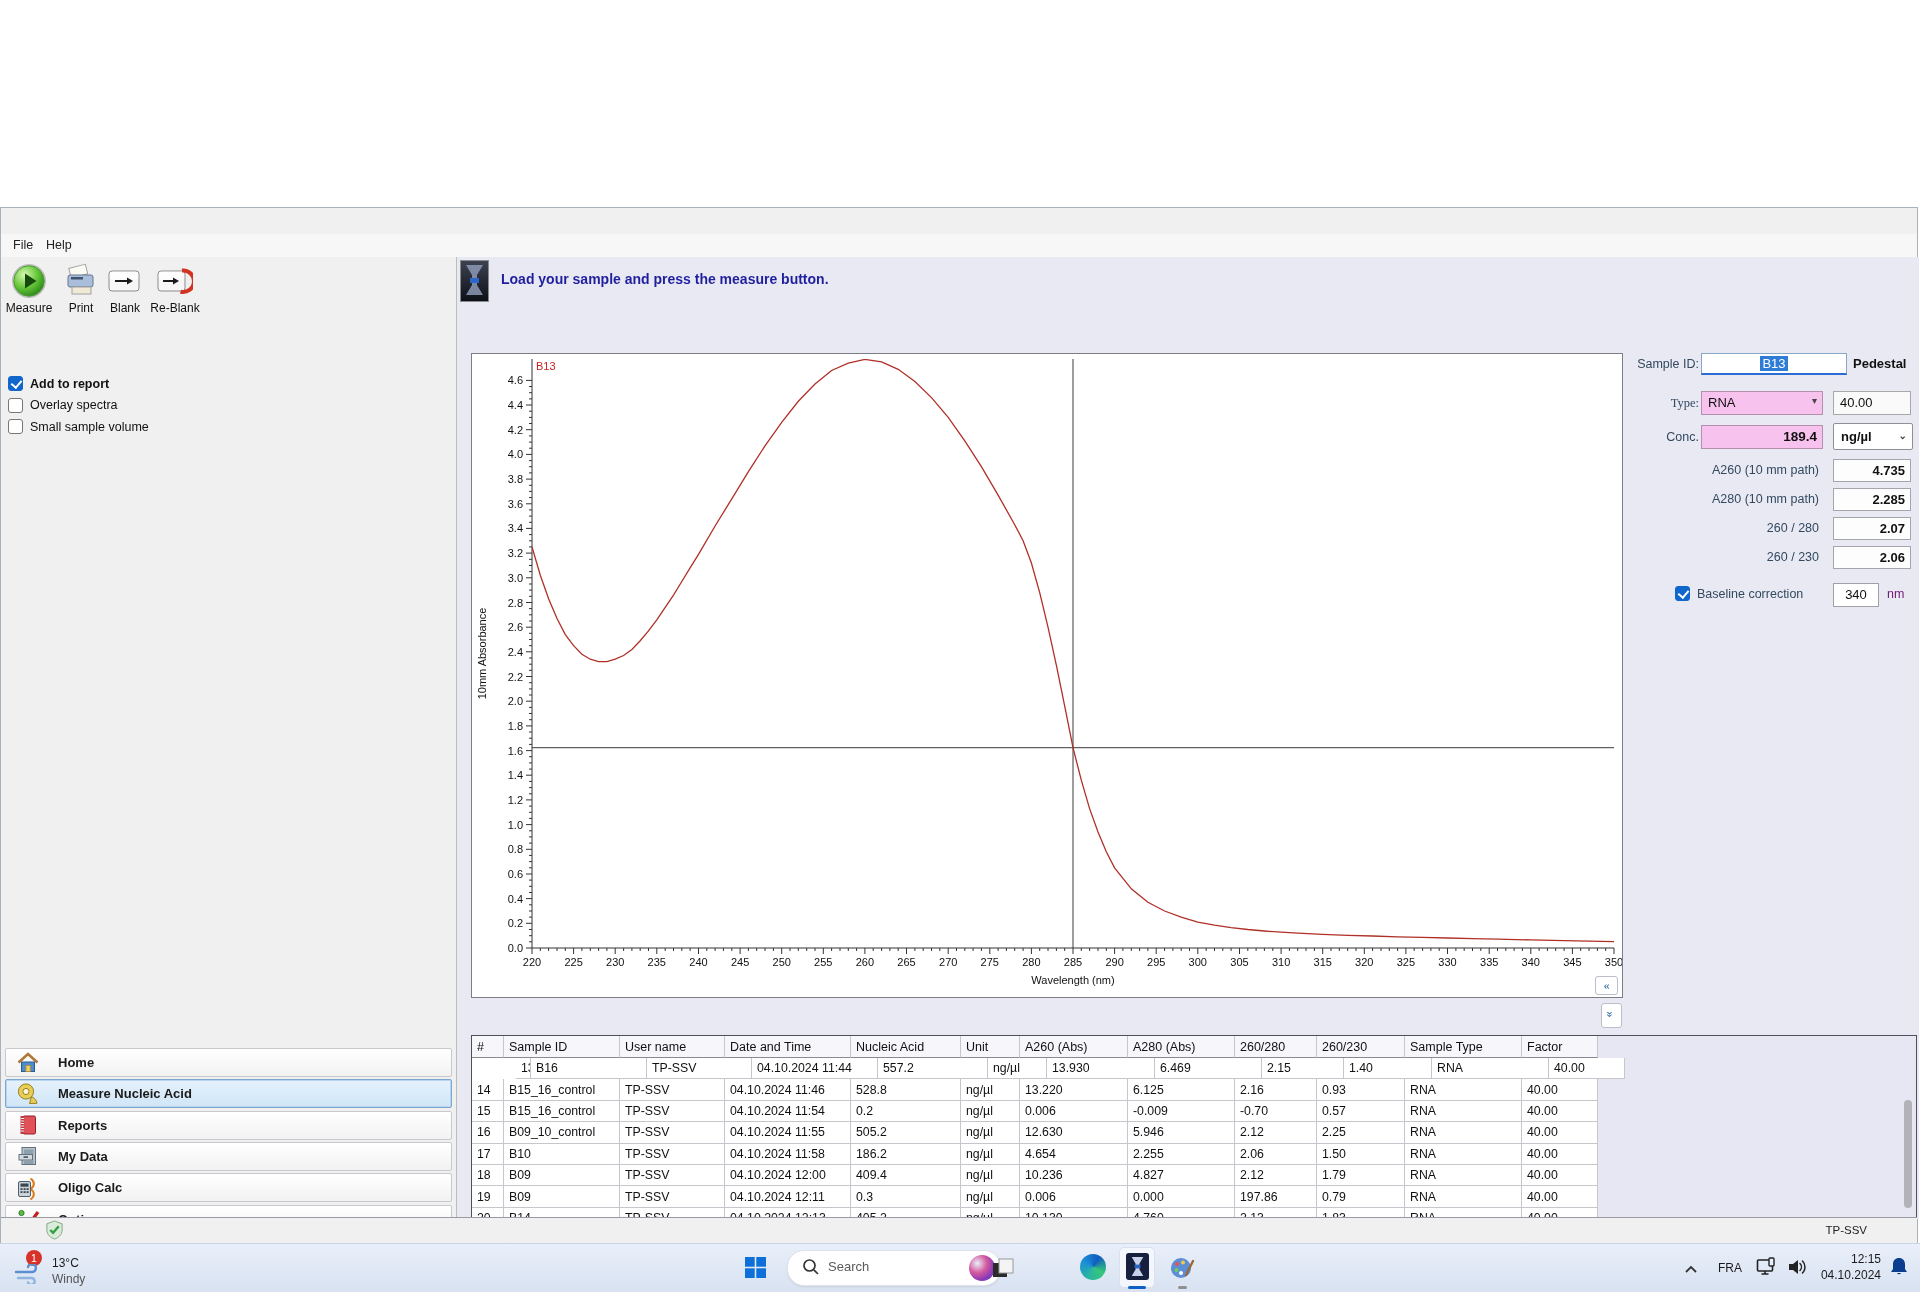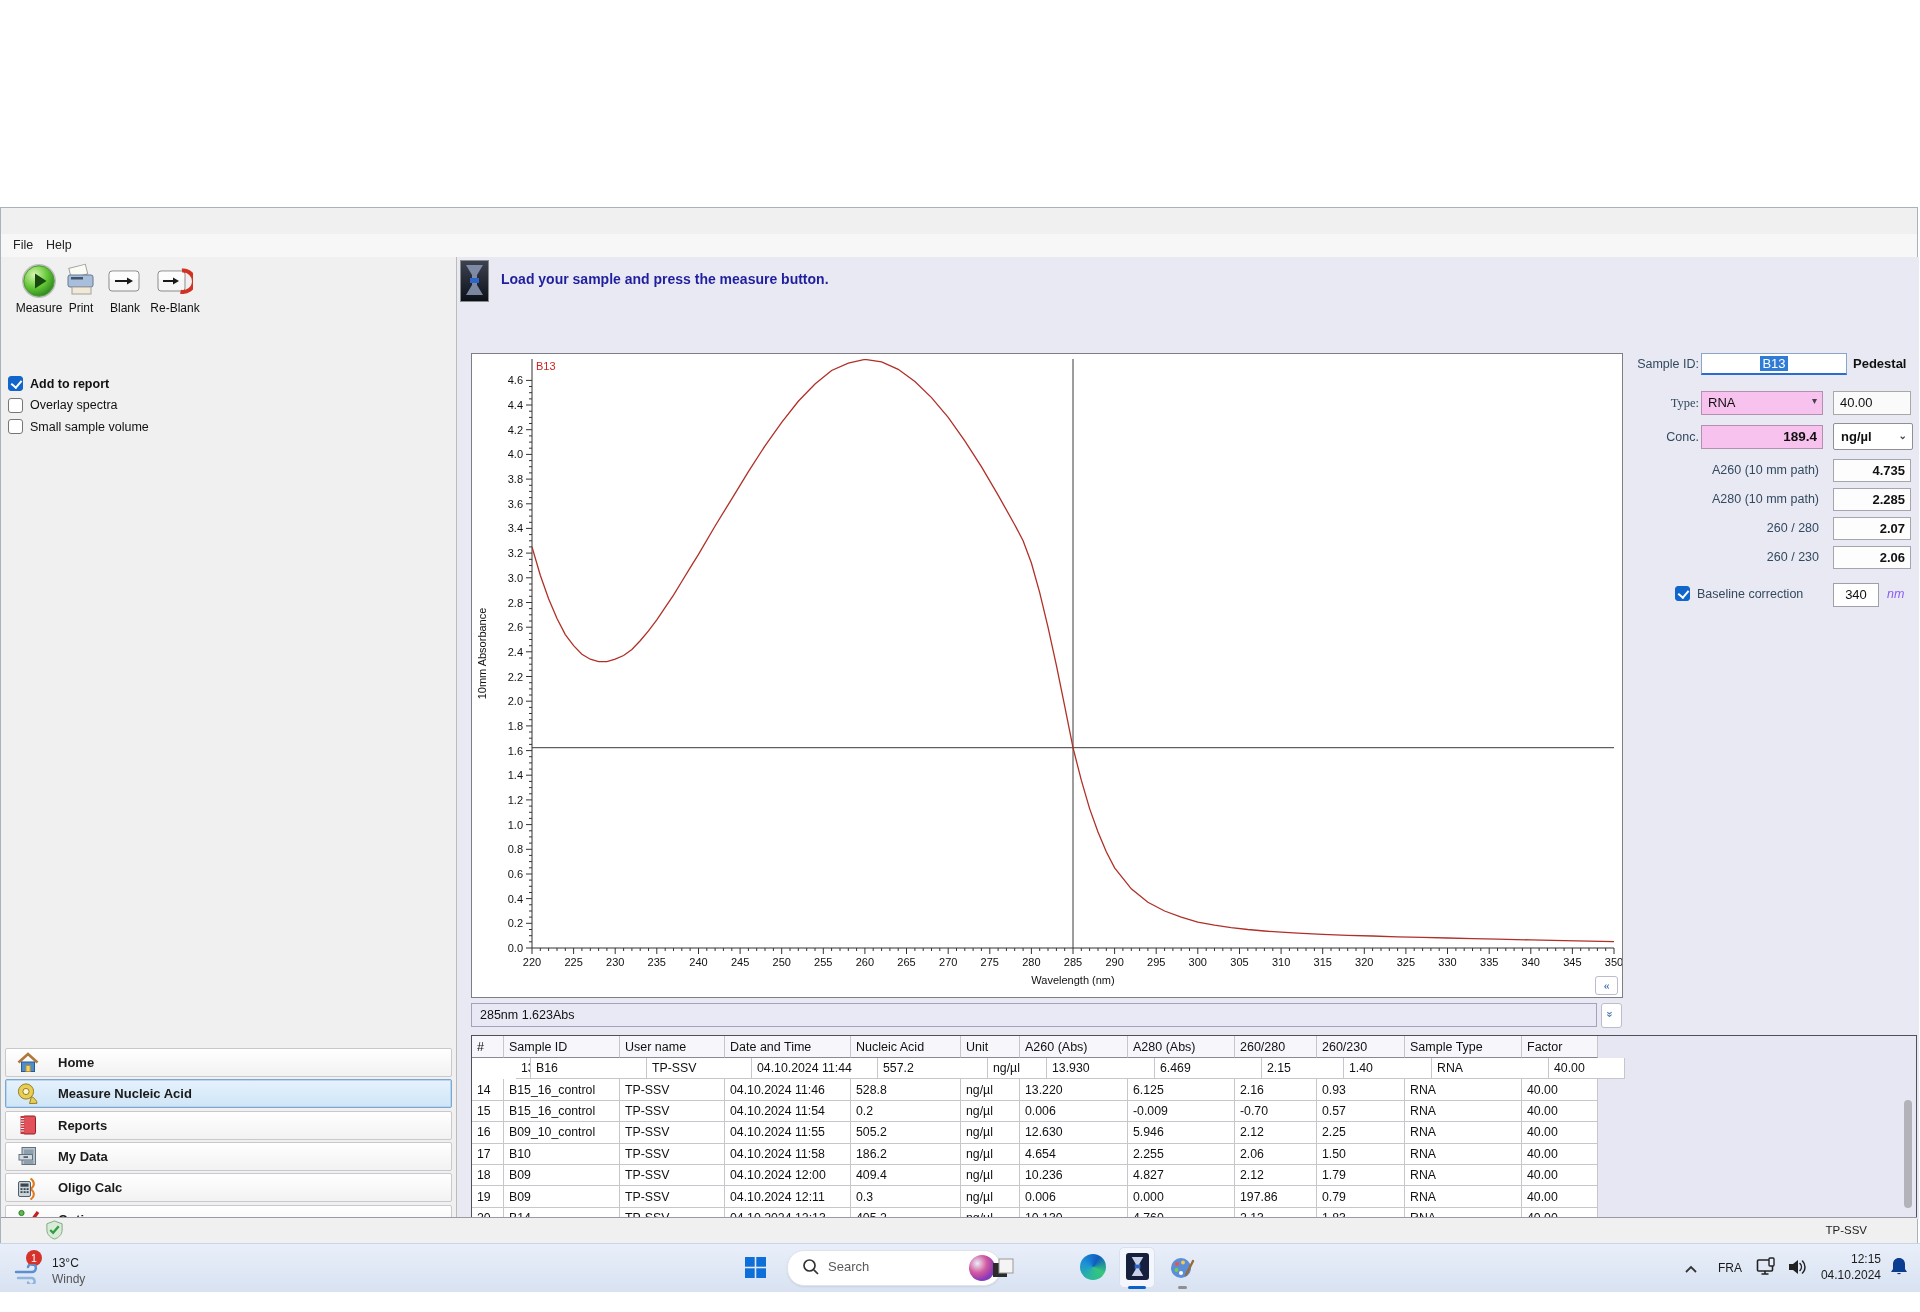--- a/index.html
+++ b/index.html
@@ -69,21 +69,21 @@
   <div id="app-window">
 
 
     <div class="menubar">
       <span class="menu-item" style="left:12px;">File</span>
       <span class="menu-item" style="left:45px;text-align:center;">Help</span>
     </div>
 
     <div id="left-panel">
       <div id="toolbar">
-          <div class="tool-btn" style="left: 14px; width: 48px;">
+          <div class="tool-btn" style="left: 4px; width: 48px;">
             <span class="ticon"><svg viewBox="0 0 36 36">
                 <defs>
                   <radialGradient id="gm" cx="35%" cy="30%" r="78%">
                     <stop offset="0" stop-color="#d9f8b4"></stop>
                     <stop offset="0.55" stop-color="#63c636"></stop>
                     <stop offset="1" stop-color="#277f1a"></stop>
                   </radialGradient>
                 </defs>
                 <circle cx="18" cy="18" r="17" fill="#bdbdbd"></circle>
                 <circle cx="18" cy="18" r="15.2" fill="url(#gm)" stroke="#4f9e34"></circle>
@@ -500,21 +500,20 @@
             <text x="601" y="630" font-size="11" fill="#111" text-anchor="middle">Wavelength (nm)</text>
             <text transform="translate(14 299.5) rotate(-90)" font-size="11" fill="#111" text-anchor="middle">10mm Absorbance</text>
             <line x1="601.0" y1="5" x2="601.0" y2="594" stroke="#3a3a3a" stroke-width="1"></line>
             <line x1="60" y1="393.7" x2="1142" y2="393.7" stroke="#3a3a3a" stroke-width="1"></line>
             <path d="M60.0 192.9L68.3 221.3L76.6 244.8L85.0 264.5L93.3 280.6L101.6 291.7L109.9 300.3L118.3 305.2L126.6 307.7L134.9 307.7L143.2 305.2L151.6 301.5L159.9 295.4L168.2 286.7L176.5 276.9L184.8 265.8L193.2 253.4L201.5 241.1L209.8 227.5L218.1 213.9L226.5 200.4L243.1 172.0L259.8 144.8L276.4 117.7L293.0 91.8L309.7 68.3L326.3 47.3L343.0 30.1L359.6 16.5L376.3 9.1L392.9 5.4L409.6 7.9L426.2 15.3L442.9 27.6L459.5 43.6L476.2 63.4L492.8 86.8L509.4 112.7L526.1 141.1L542.7 170.7L551.1 186.8L559.4 209.0L567.7 238.6L576.0 273.2L584.4 311.4L592.7 352.1L601.0 393.7L609.3 426.2L617.6 454.6L626.0 478.0L634.3 497.7L642.6 513.8L659.3 534.8L675.9 548.3L692.6 557.0L709.2 563.1L725.8 568.1L742.5 571.2L759.1 573.6L775.8 575.5L792.4 577.0L809.1 578.2L825.7 579.2L850.7 580.4L875.7 581.3L900.6 582.0L925.6 582.8L950.6 583.4L975.5 584.0L1000.5 584.6L1025.5 585.1L1058.8 585.9L1092.1 586.6L1117.0 587.1L1142.0 587.6" fill="none" stroke="#b03028" stroke-width="1.3" clip-path="url(#plotclip)"></path>
             <text x="64" y="16" font-size="11" fill="#cc2222">B13</text>
           </svg>
         <div class="mini-btn" style="right:4px;bottom:2px;width:21px;height:17px;font-size:12px;line-height:16px;font-family:'Liberation Serif',serif;">«</div>
       </div>
 
-      <div id="status-strip">285nm 1.623Abs</div>
       <div class="mini-btn" style="left:1144px;top:746px;width:19px;height:23px;font-size:13px;line-height:21px;"><span style="display:inline-block;transform:rotate(90deg);font-family:'Liberation Serif',serif;">»</span></div>
 
       <div id="sample-panel">
         <div class="sp-label" style="left:1164px;top:100px;width:78px;">Sample ID:</div>
         <div class="sp-box" style="left:1244px;top:96px;width:146px;height:22px;background:#fff;border:1px solid #88a6c6;border-bottom:2px solid #2a6cd4;text-align:center;line-height:20px;"><span style="background:#2f7cd6;color:#fff;padding:0 2px;">B13</span></div>
         <div class="sp-box" style="left:1396px;top:99px;font-weight:bold;font-size:13px;">Pedestal</div>
 
         <div class="sp-label" style="left:1164px;top:139px;width:78px;font-family:Liberation Serif, serif;">Type:</div>
         <div class="sp-box pinkbox" style="left:1244px;top:134px;width:122px;height:24px;line-height:22px;padding-left:6px;"><span>RNA</span><span class="combo-chevron">▾</span></div>
         <div class="sp-box" style="left:1376px;top:134px;width:78px;height:24px;background:#fafafa;border:1px solid #a8a8a8;line-height:22px;padding-left:6px;">40.00</div>
@@ -530,21 +529,21 @@
             <div class="sp-box valbox" style="left: 1376px; top: 231px; width: 78px; height: 23px; line-height: 21px;">2.285</div>
             <div class="sp-label" style="left: 1140px; top: 264px; width: 222px;">260 / 280</div>
             <div class="sp-box valbox" style="left: 1376px; top: 260px; width: 78px; height: 23px; line-height: 21px;">2.07</div>
             <div class="sp-label" style="left: 1140px; top: 293px; width: 222px;">260 / 230</div>
             <div class="sp-box valbox" style="left: 1376px; top: 289px; width: 78px; height: 23px; line-height: 21px;">2.06</div>
           </div>
 
         <div class="chk-box checked abs" style="left:1218px;top:329px;"></div>
         <div class="sp-label" style="left:1240px;top:330px;text-align:left;">Baseline correction</div>
         <div class="sp-box" style="left:1376px;top:326px;width:46px;height:24px;background:#fff;border:1px solid #a0a0a8;line-height:22px;text-align:center;">340</div>
-        <div class="sp-box" style="left:1430px;top:330px;font-size:12.5px;color:#8b5cf6;font-style:italic;">nm</div>
+        <div class="sp-box" style="left:1430px;top:330px;font-size:12.5px;color:#701a75;">nm</div>
       </div>
 
       <div id="table-panel">
           <div class="trow thead" style="top: 0px; height: 22px;">
             <div class="tcell" style="width: 32px; height: 22px;">#</div>
             <div class="tcell" style="width: 116px; height: 22px;">Sample ID</div>
             <div class="tcell" style="width: 105px; height: 22px;">User name</div>
             <div class="tcell" style="width: 126px; height: 22px;">Date and Time</div>
             <div class="tcell" style="width: 110px; height: 22px;">Nucleic Acid</div>
             <div class="tcell" style="width: 59px; height: 22px;">Unit</div>

